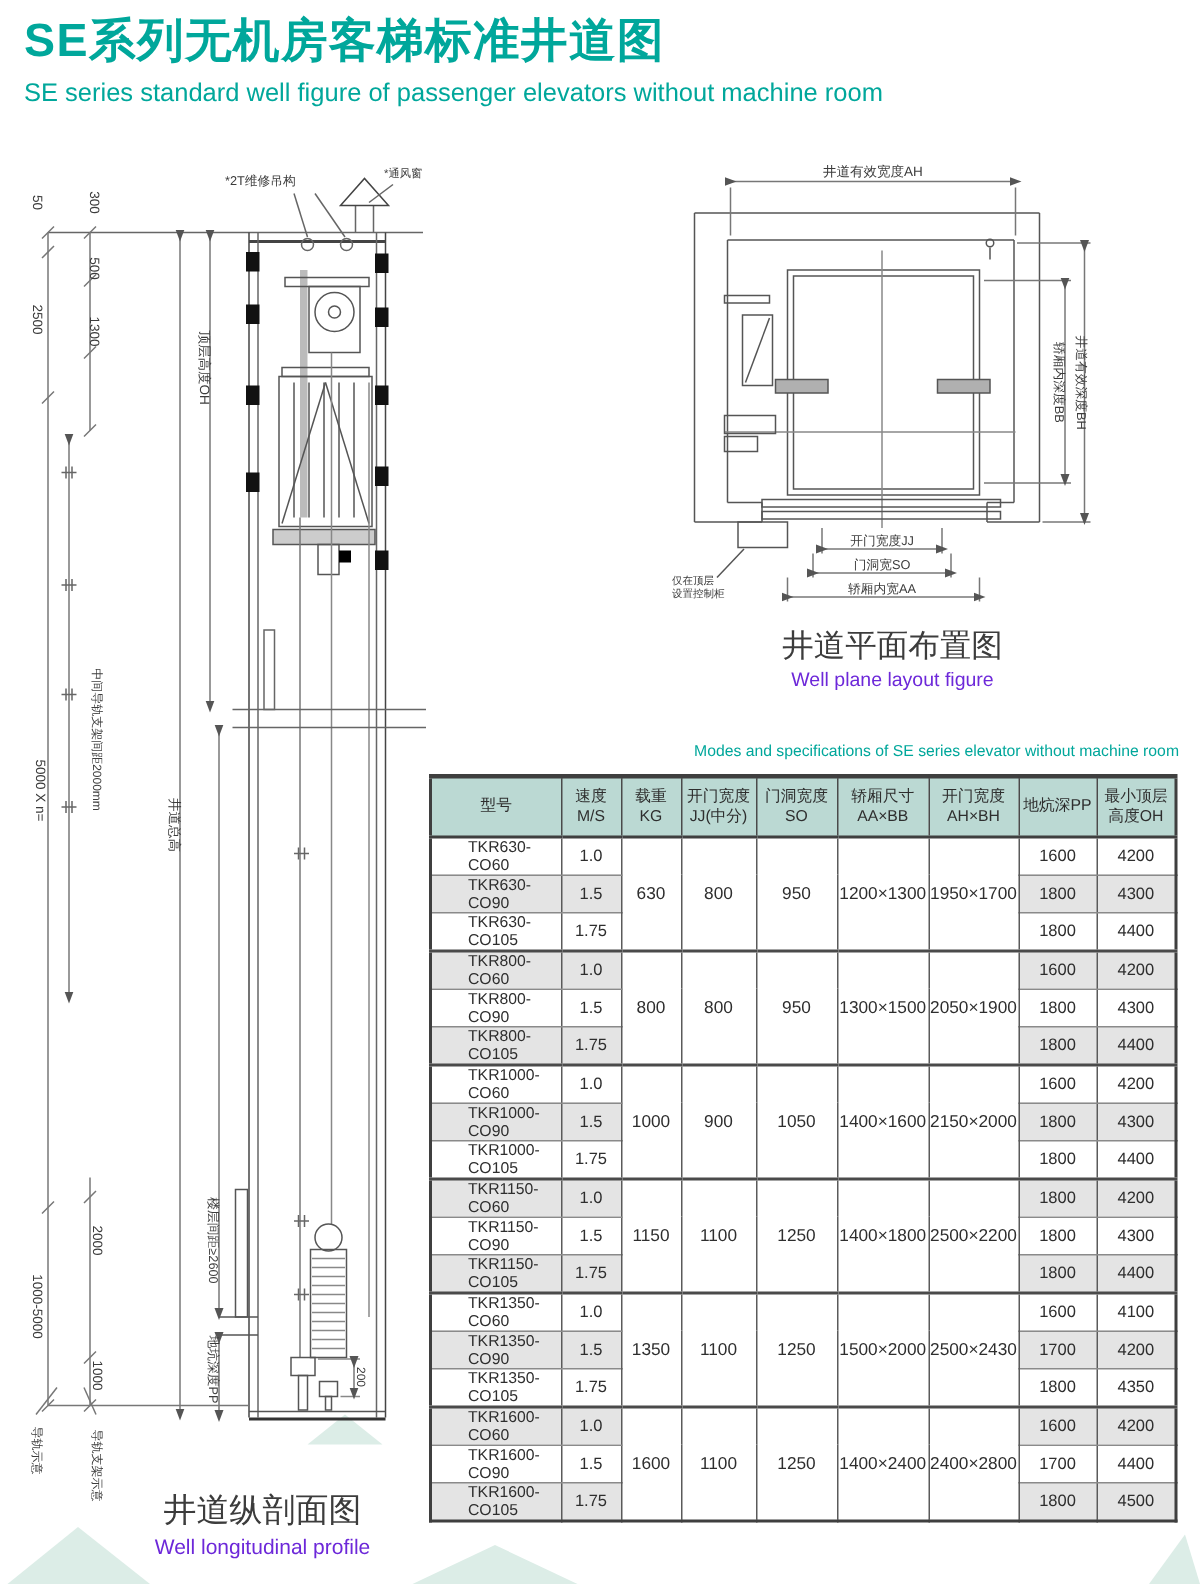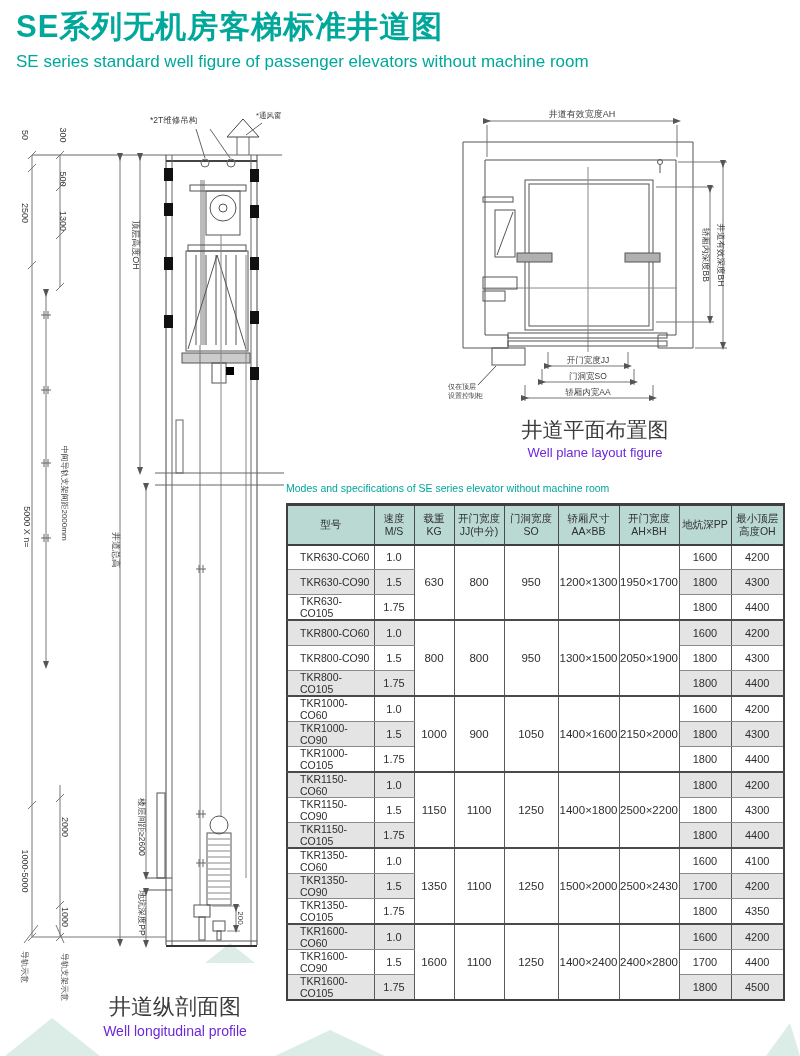--- a/index.html
+++ b/index.html
@@ -14,29 +14,29 @@
   .caption-zh{font-weight:500;color:#3c3c3c;text-align:center;}
   .caption-en{color:#6d28d9;text-align:center;}
   .plan-cap{left:455px;top:416px;width:280px;}
   .plan-cap .caption-zh{font-size:21px;}
   .plan-cap .caption-en{font-size:13px;margin-top:1px;}
   .long-cap{left:55px;top:992px;width:240px;}
   .long-cap .caption-zh{font-size:22px;}
   .long-cap .caption-en{font-size:14px;margin-top:1px;}
   .spec-block{left:286px;top:481px;width:500px;}
   .spec-title{font-size:17px;font-weight:bold;color:var(--accent);}
-  .spec-sub{font-size:10.5px;color:var(--accent);margin-top:1px;}
+  .spec-sub{font-size:10.5px;color:var(--accent);margin-top:14px;text-align:right;}
   table.spec{border-collapse:collapse;table-layout:fixed;width:497px;margin-top:9px;
     border:2px solid #3f3f3f;border-top-width:3px;}
   table.spec th{background:var(--hdr);font-size:10.5px;font-weight:normal;color:#2e2e2e;
     white-space:pre-line;height:40px;border:1px solid #4a4a4a;border-bottom:2px solid #3f3f3f;
     line-height:1.25;vertical-align:middle;text-align:center;}
   table.spec td{height:25px;font-size:11px;border:1px solid #8a8a8a;border-left:1px solid #5a5a5a;
     border-right:1px solid #5a5a5a;text-align:center;vertical-align:middle;background:#fff;color:#2e2e2e;}
-  table.spec td.model{text-align:left;padding-left:12px;font-size:10.5px;}
+  table.spec td.model{text-align:left;padding-left:24px;font-size:10.5px;}
   table.spec tr.shade td{background:var(--alt);}
   table.spec td.merged{background:#fff !important;font-size:11.5px;margin-top:11px;}
   table.spec tr.gstart td{border-top:2px solid #4a4a4a;}
   svg text{fill:#3c3c3c;font-family:"Liberation Sans",sans-serif;}
   .decor{fill:var(--decor);}
 </style>
 </head>
 <body>
 
 <svg class="abs" style="left:0;top:920px;z-index:0" width="800" height="136">

